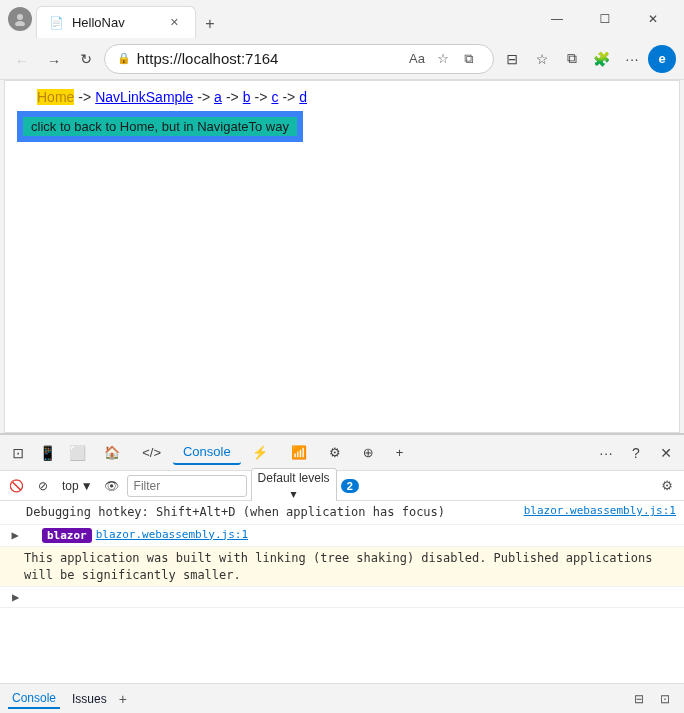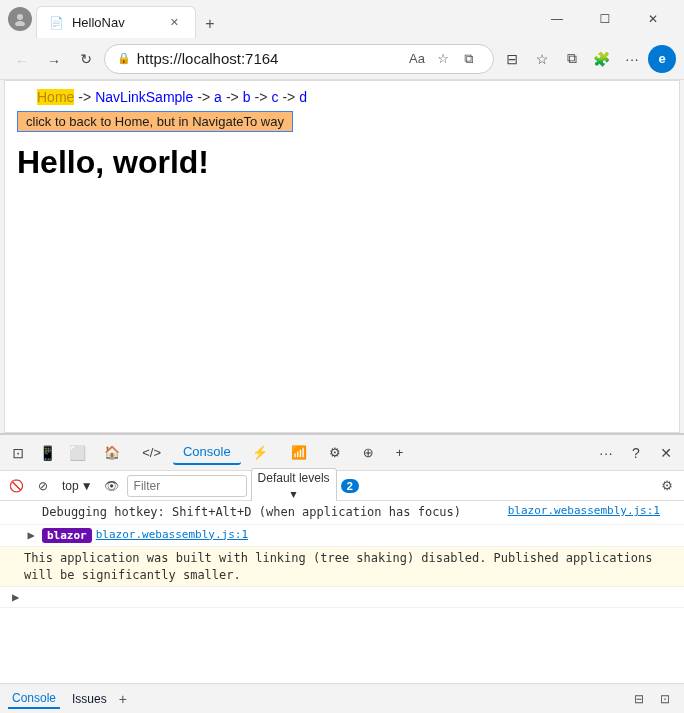--- a/index.html
+++ b/index.html
@@ -150,30 +150,30 @@
       flex-wrap: wrap;
       margin-bottom: 6px;
       padding-left: 20px;
     }
     .bc-home {
       color: #b8860b;
       background: #ffd700;
       text-decoration: none;
       font-size: 14px;
     }
-    .bc-link { color: #00f; font-size: 14px; }
+    .bc-link { color: #00f; text-decoration: underline; font-size: 14px; }
     .bc-sep { color: #333; font-size: 14px; margin: 0 2px; }
     .nav-button {
       display: inline-block;
-      border: 1px solid #3b82f6;
-      background: #fdba74;
+      border: 6px solid #3b82f6;
+      background: #14b8a6;
       padding: 2px 8px;
       font-size: 13px;
       cursor: pointer;
-      margin-bottom: 2px;
+      margin-bottom: 22px;
       color: #1a1a1a;
     }
     .hello-world {
       font-size: 32px;
       font-weight: bold;
       color: #000;
       margin-top: 10px;
     }
 
     
@@ -272,40 +272,41 @@
     .console-body {
       flex: 1;
       background: #fff;
       overflow-y: auto;
       font-family: 'Consolas', monospace;
       font-size: 12px;
     }
     .console-row {
       display: flex;
       align-items: flex-start;
-      padding: 3px 24px;
+      padding: 3px 8px;
       border-bottom: 1px solid #f0f0f0;
       gap: 4px;
     }
     .console-row.warning { background: #fffbe6; justify-content: flex-end; }
     .console-text { flex: 1; color: #333; line-height: 1.4; }
     .console-source {
       color: #0078d4;
       text-decoration: underline;
       cursor: pointer;
       white-space: nowrap;
       font-size: 11px;
     }
     .blazor-badge {
       background: #6a0dad;
       color: #fff;
       padding: 1px 5px;
       border-radius: 3px;
       font-size: 11px;
       font-weight: bold;
+      margin-left: 16px;
     }
     .expand-arrow {
       color: #555;
       cursor: pointer;
       width: 14px;
       text-align: center;
     }
 
     
     .devtools-bottom {
@@ -397,21 +398,20 @@
       <span class="bc-sep">-&gt;</span>
       <a class="bc-link">a</a>
       <span class="bc-sep">-&gt;</span>
       <a class="bc-link">b</a>
       <span class="bc-sep">-&gt;</span>
       <a class="bc-link">c</a>
       <span class="bc-sep">-&gt;</span>
       <a class="bc-link">d</a>
     </div>
     <button class="nav-button">click to back to Home, but in NavigateTo way</button>
-    <div class="hello-world">Hello, world!</div>
   </div>
 
   <div class="devtools">
 
     <div class="devtools-toolbar">
       <div class="dt-btn">⊡</div>
       <div class="dt-btn">📱</div>
       <div class="dt-btn">⬜</div>
       <div class="dt-tab">
         <span>🏠</span>

